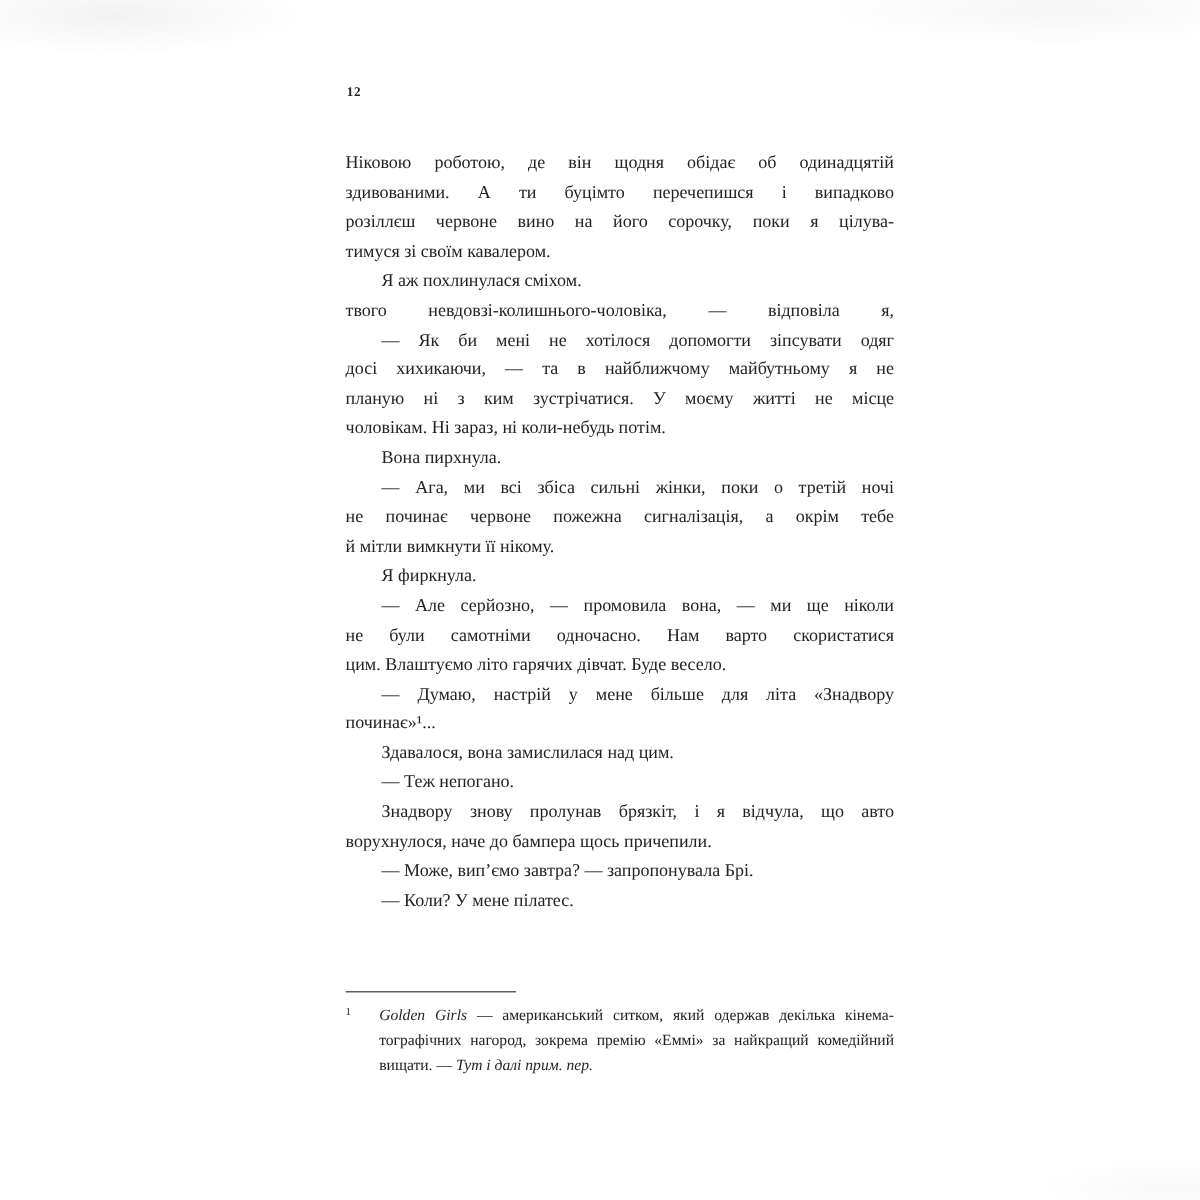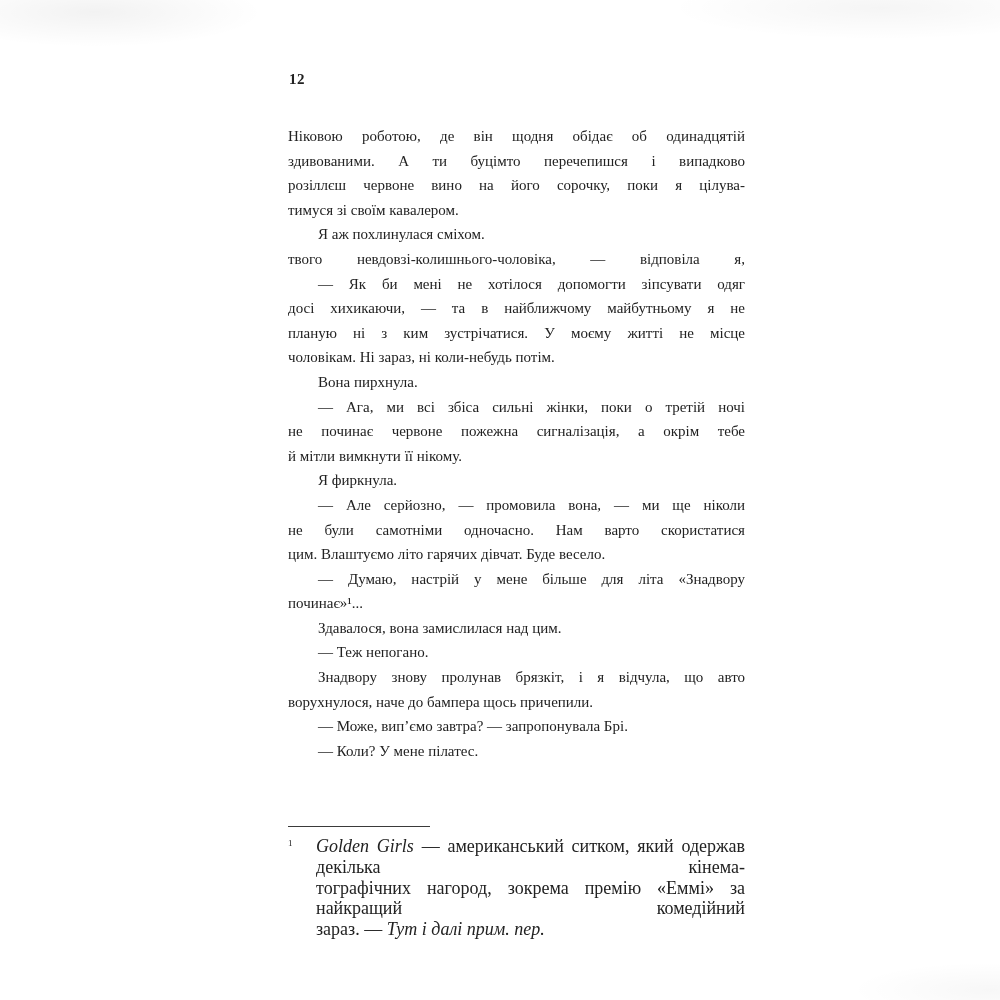--- a/index.html
+++ b/index.html
@@ -23,21 +23,21 @@
     pointer-events: none;
     background:
       radial-gradient(ellipse 240px 50px at 95px 12px, rgba(0,0,0,0.05), transparent 70%),
       radial-gradient(ellipse 300px 45px at 880px 8px, rgba(0,0,0,0.04), transparent 70%),
       radial-gradient(ellipse 200px 40px at 990px 990px, rgba(0,0,0,0.03), transparent 70%);
   }
   .page-number {
     position: absolute;
     left: 289px;
     top: 71px;
-    font-size: 15px;
+    font-size: 11px;
     font-weight: bold;
     letter-spacing: 0.5px;
   }
   .text-block {
     position: absolute;
     left: 288px;
     top: 124px;
     width: 457px;
   }
   .line {
@@ -68,21 +68,21 @@
     display: flex;
     align-items: flex-start;
   }
   .fn-marker {
     flex: 0 0 28px;
     font-size: 9px;
     padding-top: 2px;
   }
   .fn-text {
     flex: 1;
-    font-size: 18px;
+    font-size: 13px;
     line-height: 20.8px;
   }
   .fn-line {
     text-align: justify;
     text-align-last: justify;
   }
   .fn-line.last {
     text-align-last: left;
   }
   .italic {
@@ -123,17 +123,17 @@
       <div class="line last indent">— Може, вип’ємо завтра? — запропонувала Брі.</div>
       <div class="line last indent">— Коли? У мене пілатес.</div>
     </div>
   <div class="footnote">
     <div class="fn-rule"></div>
     <div class="fn-body">
       <span class="fn-marker">1</span>
       <div class="fn-text">
           <div class="fn-line"><span class="italic">Golden Girls</span><span> — американський ситком, який одержав декілька кінема-</span></div>
           <div class="fn-line"><span>тографічних нагород, зокрема премію «Еммі» за найкращий комедійний</span></div>
-          <div class="fn-line last"><span>зараз. — </span><span class="italic">Тут і далі прим. пер.</span></div>
+          <div class="fn-line last"><span>вищати. — </span><span class="italic">Тут і далі прим. пер.</span></div>
         </div>
     </div>
   </div>
 </div>
 
 </body></html>

